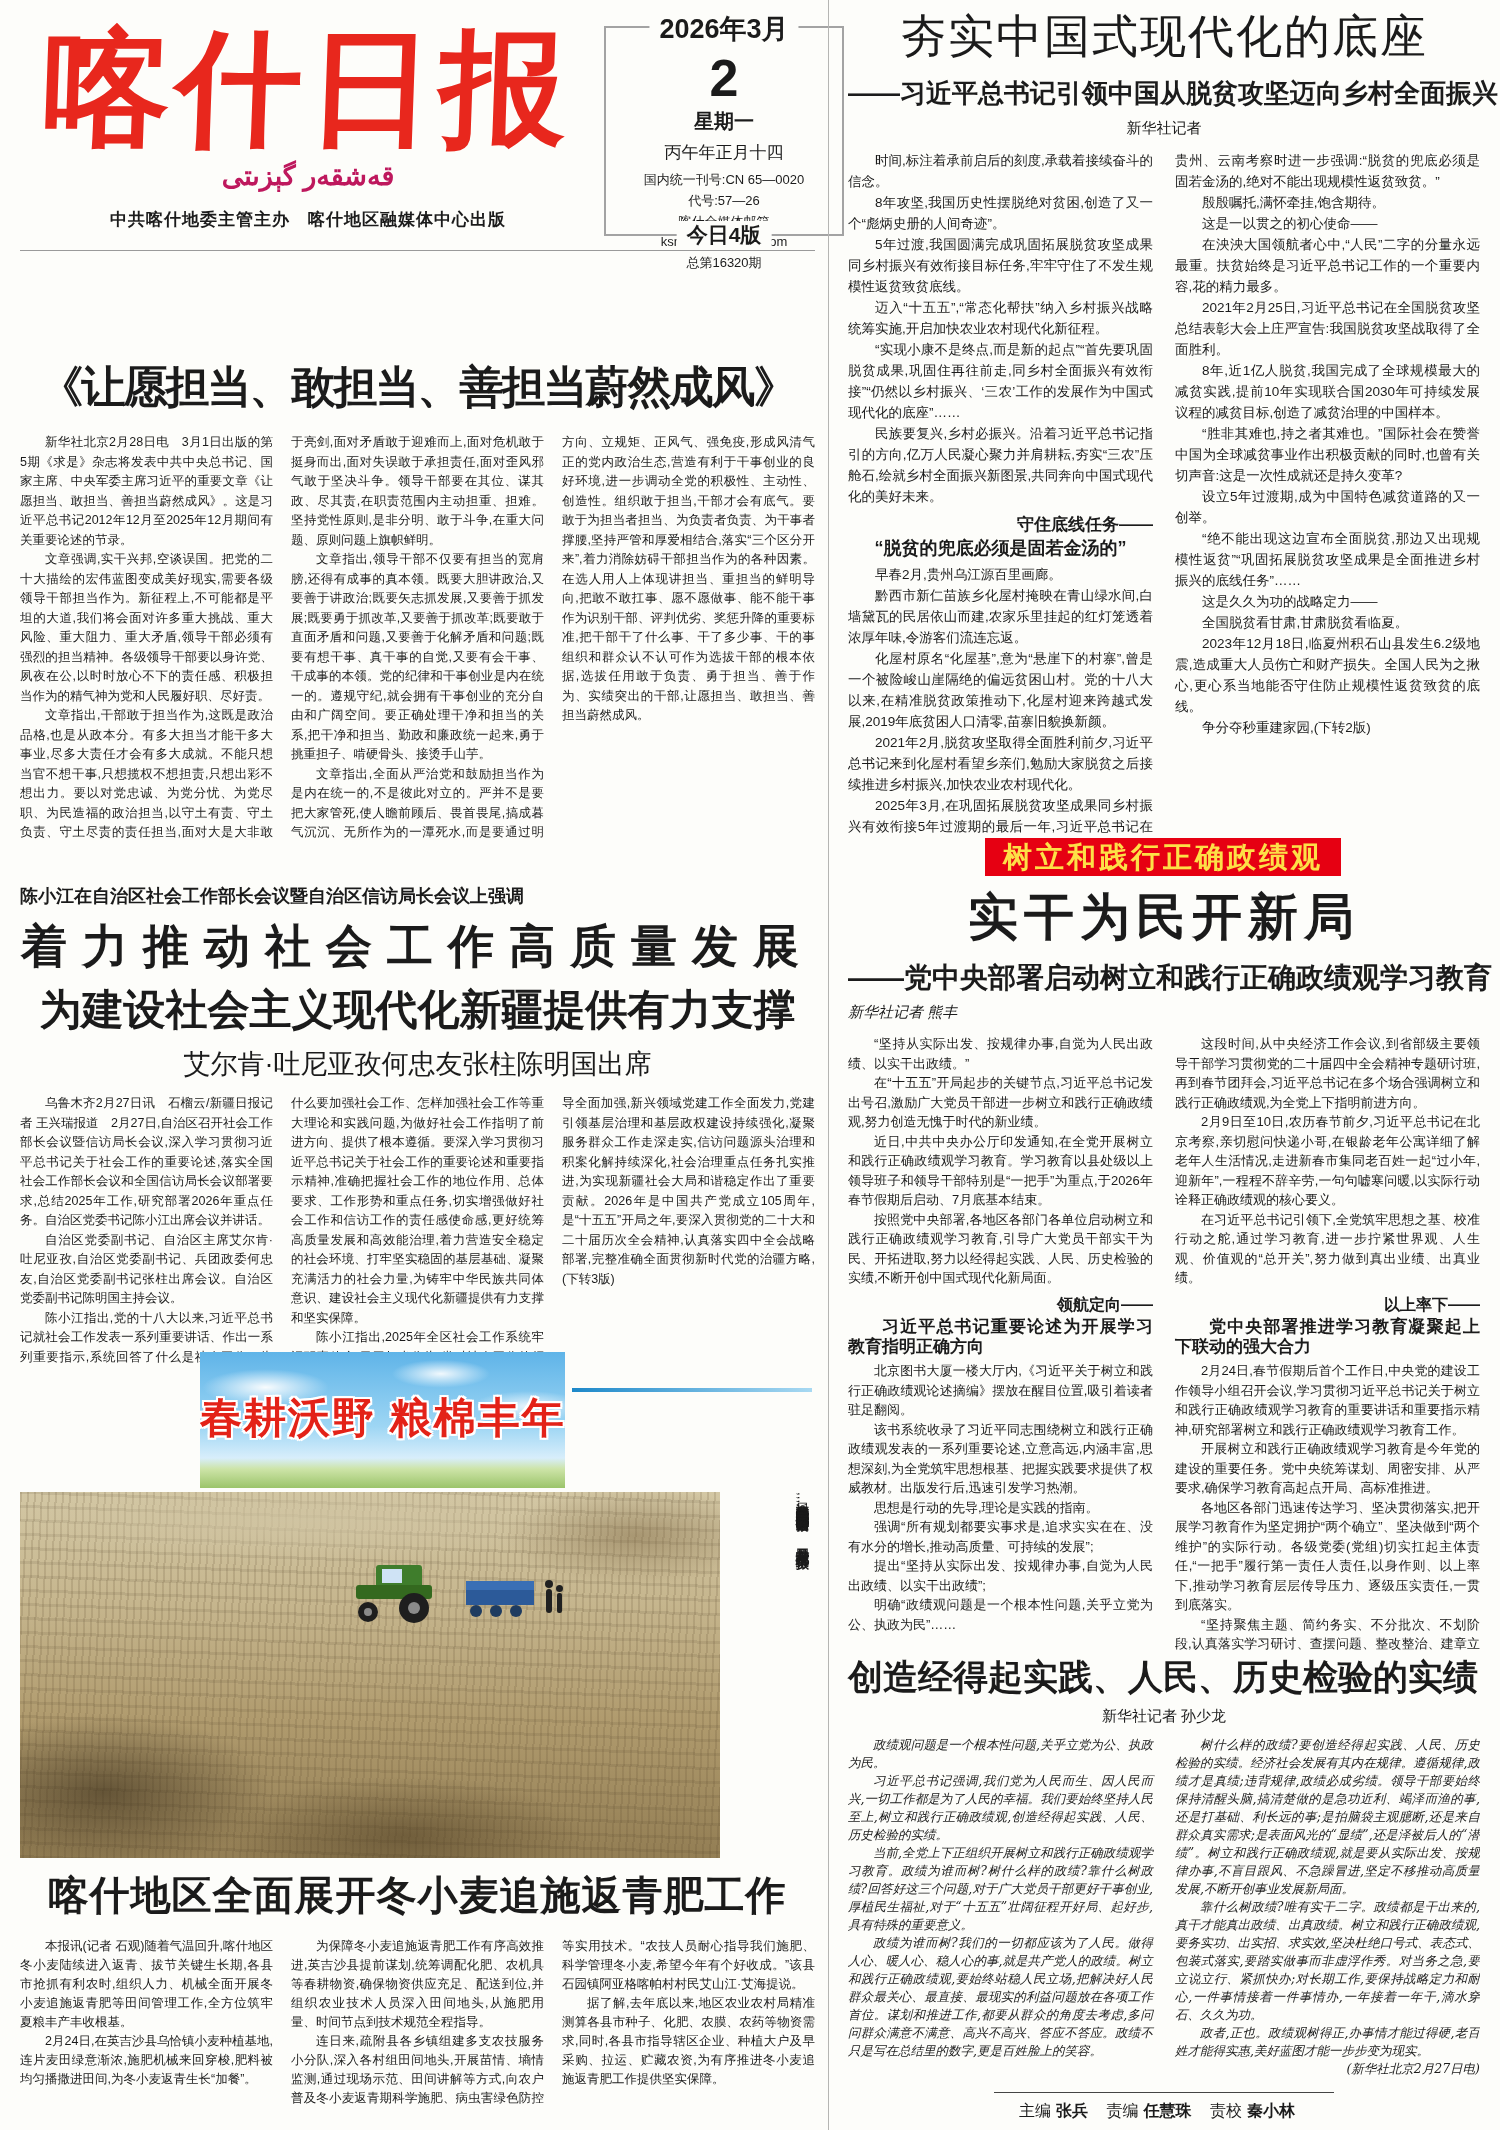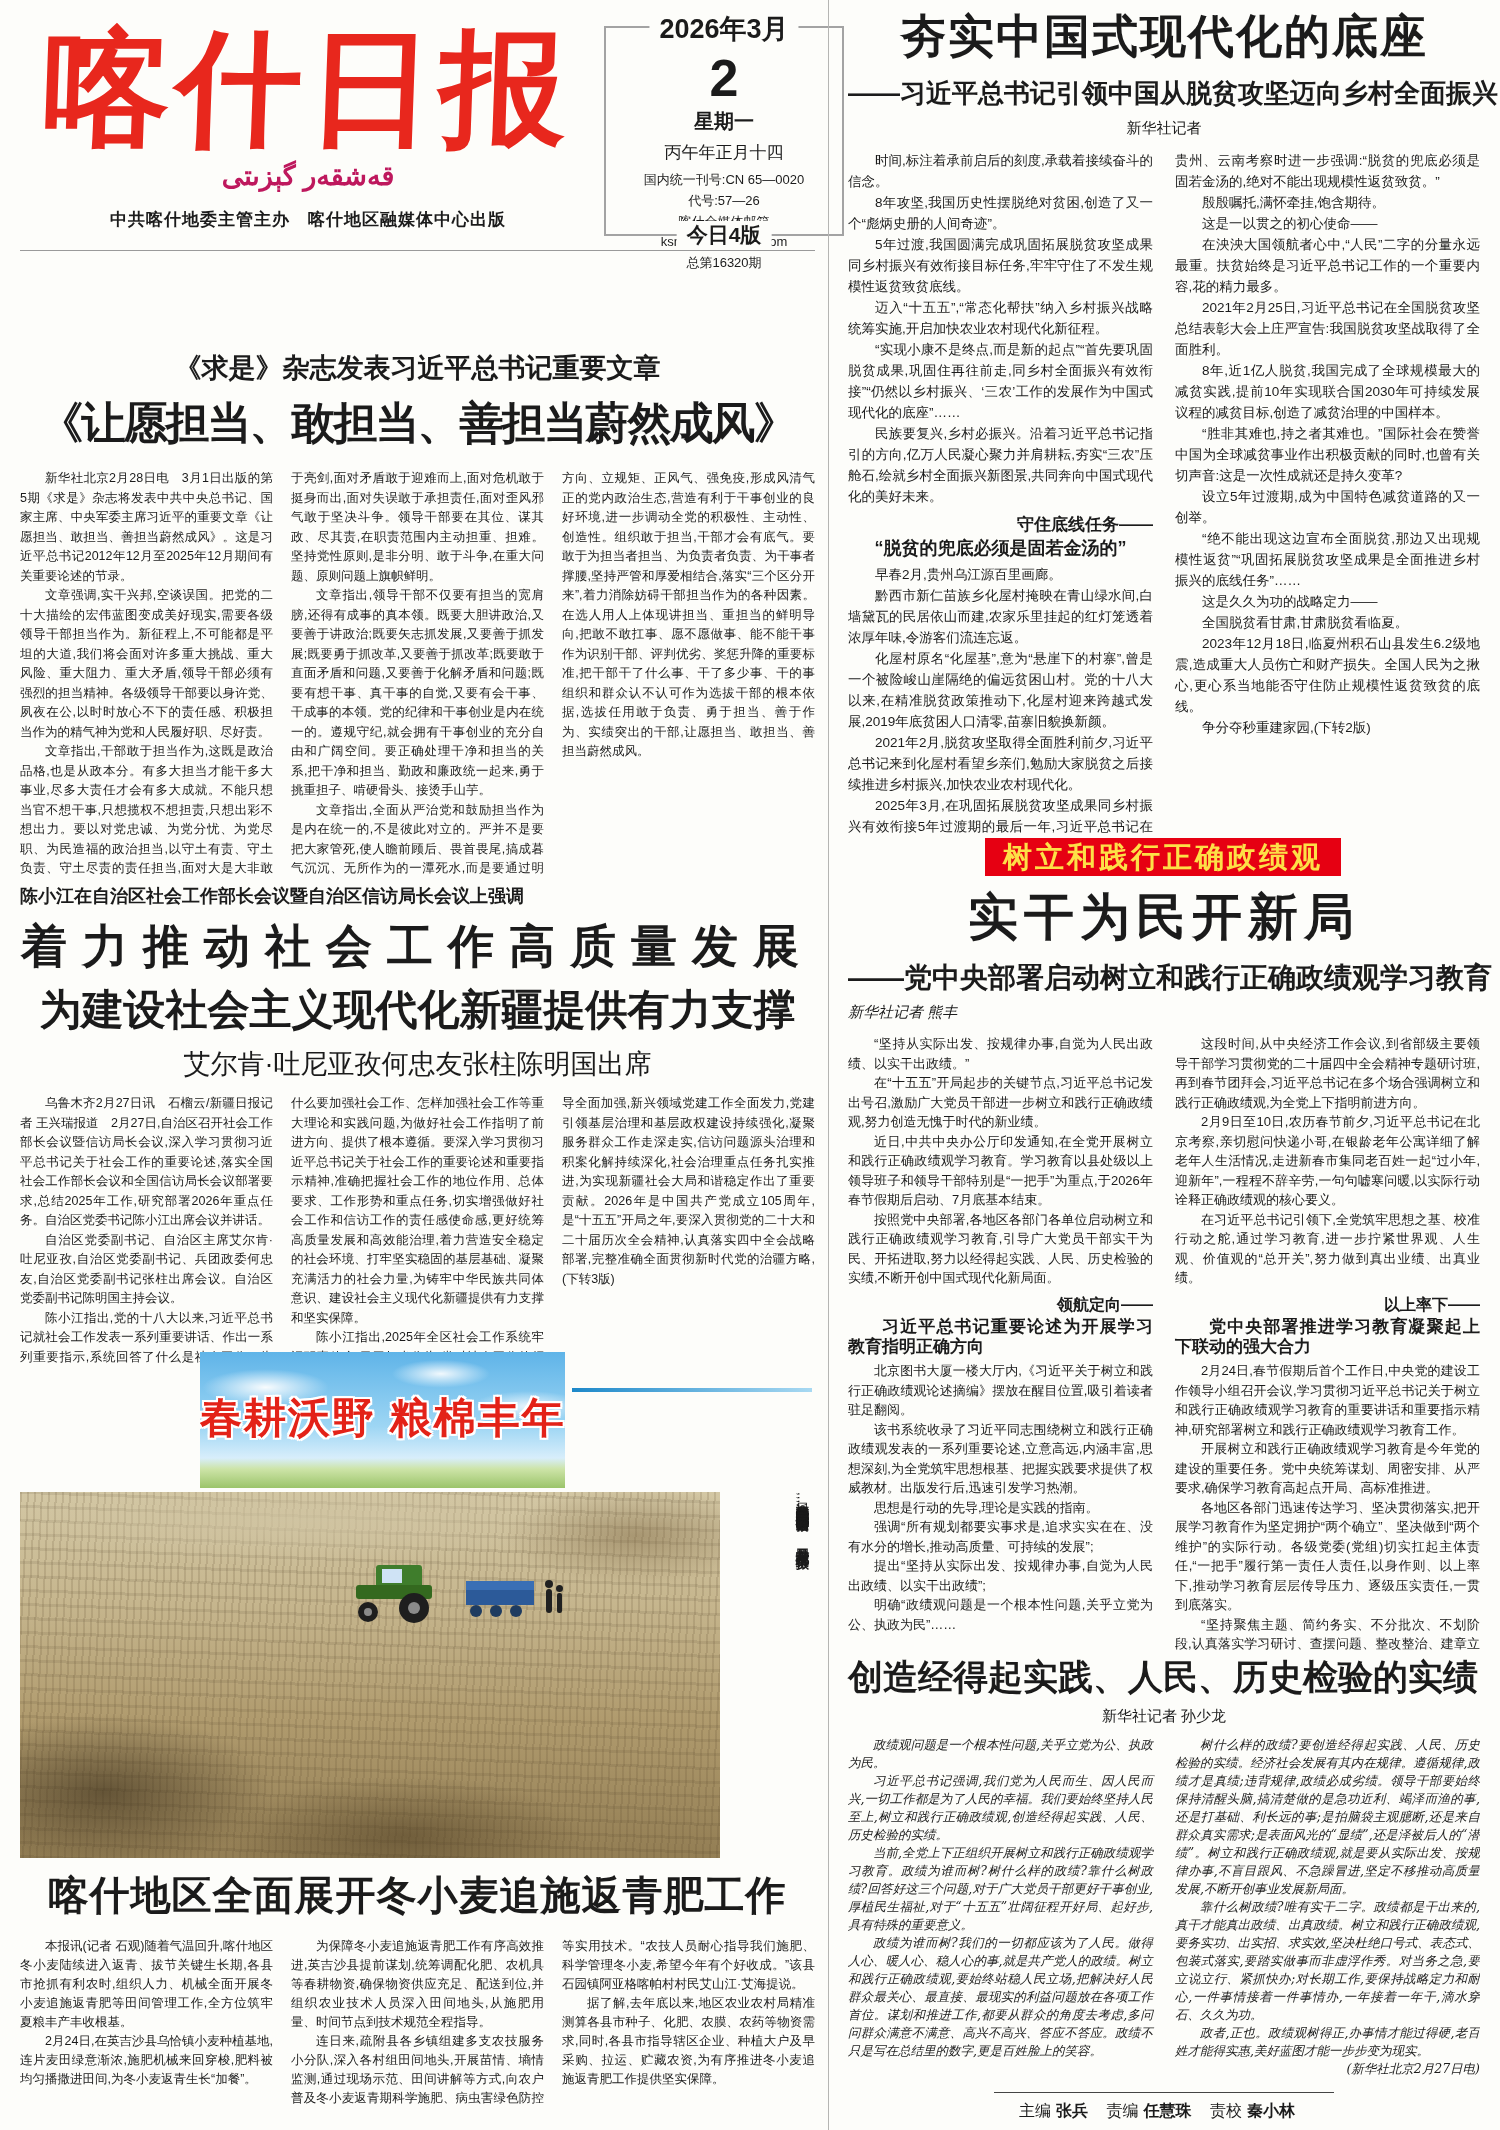--- a/index.html
+++ b/index.html
@@ -81,21 +81,21 @@
   .vcaption .credit{font-weight:bold;margin-top:14px;display:inline-block;}
 
   
   .wheat{left:20px;top:1868px;width:795px;}
   .w-head{text-align:center;font-size:40px;font-weight:bold;letter-spacing:1px;white-space:nowrap;}
   .w-body{margin-top:14px;height:188px;overflow:hidden;column-count:3;column-gap:18px;
           font-size:12.5px;line-height:19px;column-fill:auto;}
 
   
   .dizuo{left:848px;top:6px;width:632px;}
-  .d-head{text-align:center;font-size:46px;font-weight:bold;letter-spacing:2px;white-space:nowrap;}
+  .d-head{text-align:center;font-size:46px;font-weight:normal;letter-spacing:2px;white-space:nowrap;}
   .d-sub{text-align:center;font-size:26px;font-weight:bold;margin-top:8px;white-space:nowrap;}
   .d-byline{text-align:center;font-size:15px;margin-top:8px;}
   .d-body{margin-top:12px;height:688px;overflow:hidden;column-count:2;column-gap:22px;
           font-size:13.5px;line-height:21px;column-fill:auto;}
   .d-body .fl-hc{font-size:17px;}
   .d-body .fl-hb{font-size:18px;text-align:center;text-indent:0;}
 
   
   .redbanner{left:985px;top:838px;width:356px;height:38px;background:#e60012;
              color:#fde047;font-size:29px;font-weight:bold;text-align:center;line-height:38px;letter-spacing:3px;}
@@ -148,21 +148,20 @@
       <div>ksnews@vip.163.com</div>
       <div>总第16320期</div>
     </div>
     <div class="db-pages">今日4版</div>
   </div>
 
   <div class="abs left-rule"></div>
   <div class="abs v-divider"></div>
 
   <div class="abs qiushi">
-    <div class="q-kicker">《求是》杂志发表习近平总书记重要文章</div>
     <div class="q-head">《让愿担当、敢担当、善担当蔚然成风》</div>
     <div class="q-body">
         <p class="fl-p">新华社北京2月28日电　3月1日出版的第5期《求是》杂志将发表中共中央总书记、国家主席、中央军委主席习近平的重要文章《让愿担当、敢担当、善担当蔚然成风》。这是习近平总书记2012年12月至2025年12月期间有关重要论述的节录。</p>
         <p class="fl-p">文章强调,实干兴邦,空谈误国。把党的二十大描绘的宏伟蓝图变成美好现实,需要各级领导干部担当作为。新征程上,不可能都是平坦的大道,我们将会面对许多重大挑战、重大风险、重大阻力、重大矛盾,领导干部必须有强烈的担当精神。各级领导干部要以身许党、夙夜在公,以时时放心不下的责任感、积极担当作为的精气神为党和人民履好职、尽好责。</p>
         <p class="fl-p">文章指出,干部敢于担当作为,这既是政治品格,也是从政本分。有多大担当才能干多大事业,尽多大责任才会有多大成就。不能只想当官不想干事,只想揽权不想担责,只想出彩不想出力。要以对党忠诚、为党分忧、为党尽职、为民造福的政治担当,以守土有责、守土负责、守土尽责的责任担当,面对大是大非敢于亮剑,面对矛盾敢于迎难而上,面对危机敢于挺身而出,面对失误敢于承担责任,面对歪风邪气敢于坚决斗争。领导干部要在其位、谋其政、尽其责,在职责范围内主动担重、担难。坚持党性原则,是非分明、敢于斗争,在重大问题、原则问题上旗帜鲜明。</p>
         <p class="fl-p">文章指出,领导干部不仅要有担当的宽肩膀,还得有成事的真本领。既要大胆讲政治,又要善于讲政治;既要矢志抓发展,又要善于抓发展;既要勇于抓改革,又要善于抓改革;既要敢于直面矛盾和问题,又要善于化解矛盾和问题;既要有想干事、真干事的自觉,又要有会干事、干成事的本领。党的纪律和干事创业是内在统一的。遵规守纪,就会拥有干事创业的充分自由和广阔空间。要正确处理干净和担当的关系,把干净和担当、勤政和廉政统一起来,勇于挑重担子、啃硬骨头、接烫手山芋。</p>
         <p class="fl-p">文章指出,全面从严治党和鼓励担当作为是内在统一的,不是彼此对立的。严并不是要把大家管死,使人瞻前顾后、畏首畏尾,搞成暮气沉沉、无所作为的一潭死水,而是要通过明方向、立规矩、正风气、强免疫,形成风清气正的党内政治生态,营造有利于干事创业的良好环境,进一步调动全党的积极性、主动性、创造性。组织敢于担当,干部才会有底气。要敢于为担当者担当、为负责者负责、为干事者撑腰,坚持严管和厚爱相结合,落实“三个区分开来”,着力消除妨碍干部担当作为的各种因素。在选人用人上体现讲担当、重担当的鲜明导向,把敢不敢扛事、愿不愿做事、能不能干事作为识别干部、评判优劣、奖惩升降的重要标准,把干部干了什么事、干了多少事、干的事组织和群众认不认可作为选拔干部的根本依据,选拔任用敢于负责、勇于担当、善于作为、实绩突出的干部,让愿担当、敢担当、善担当蔚然成风。</p>
       </div>
   </div>
 

